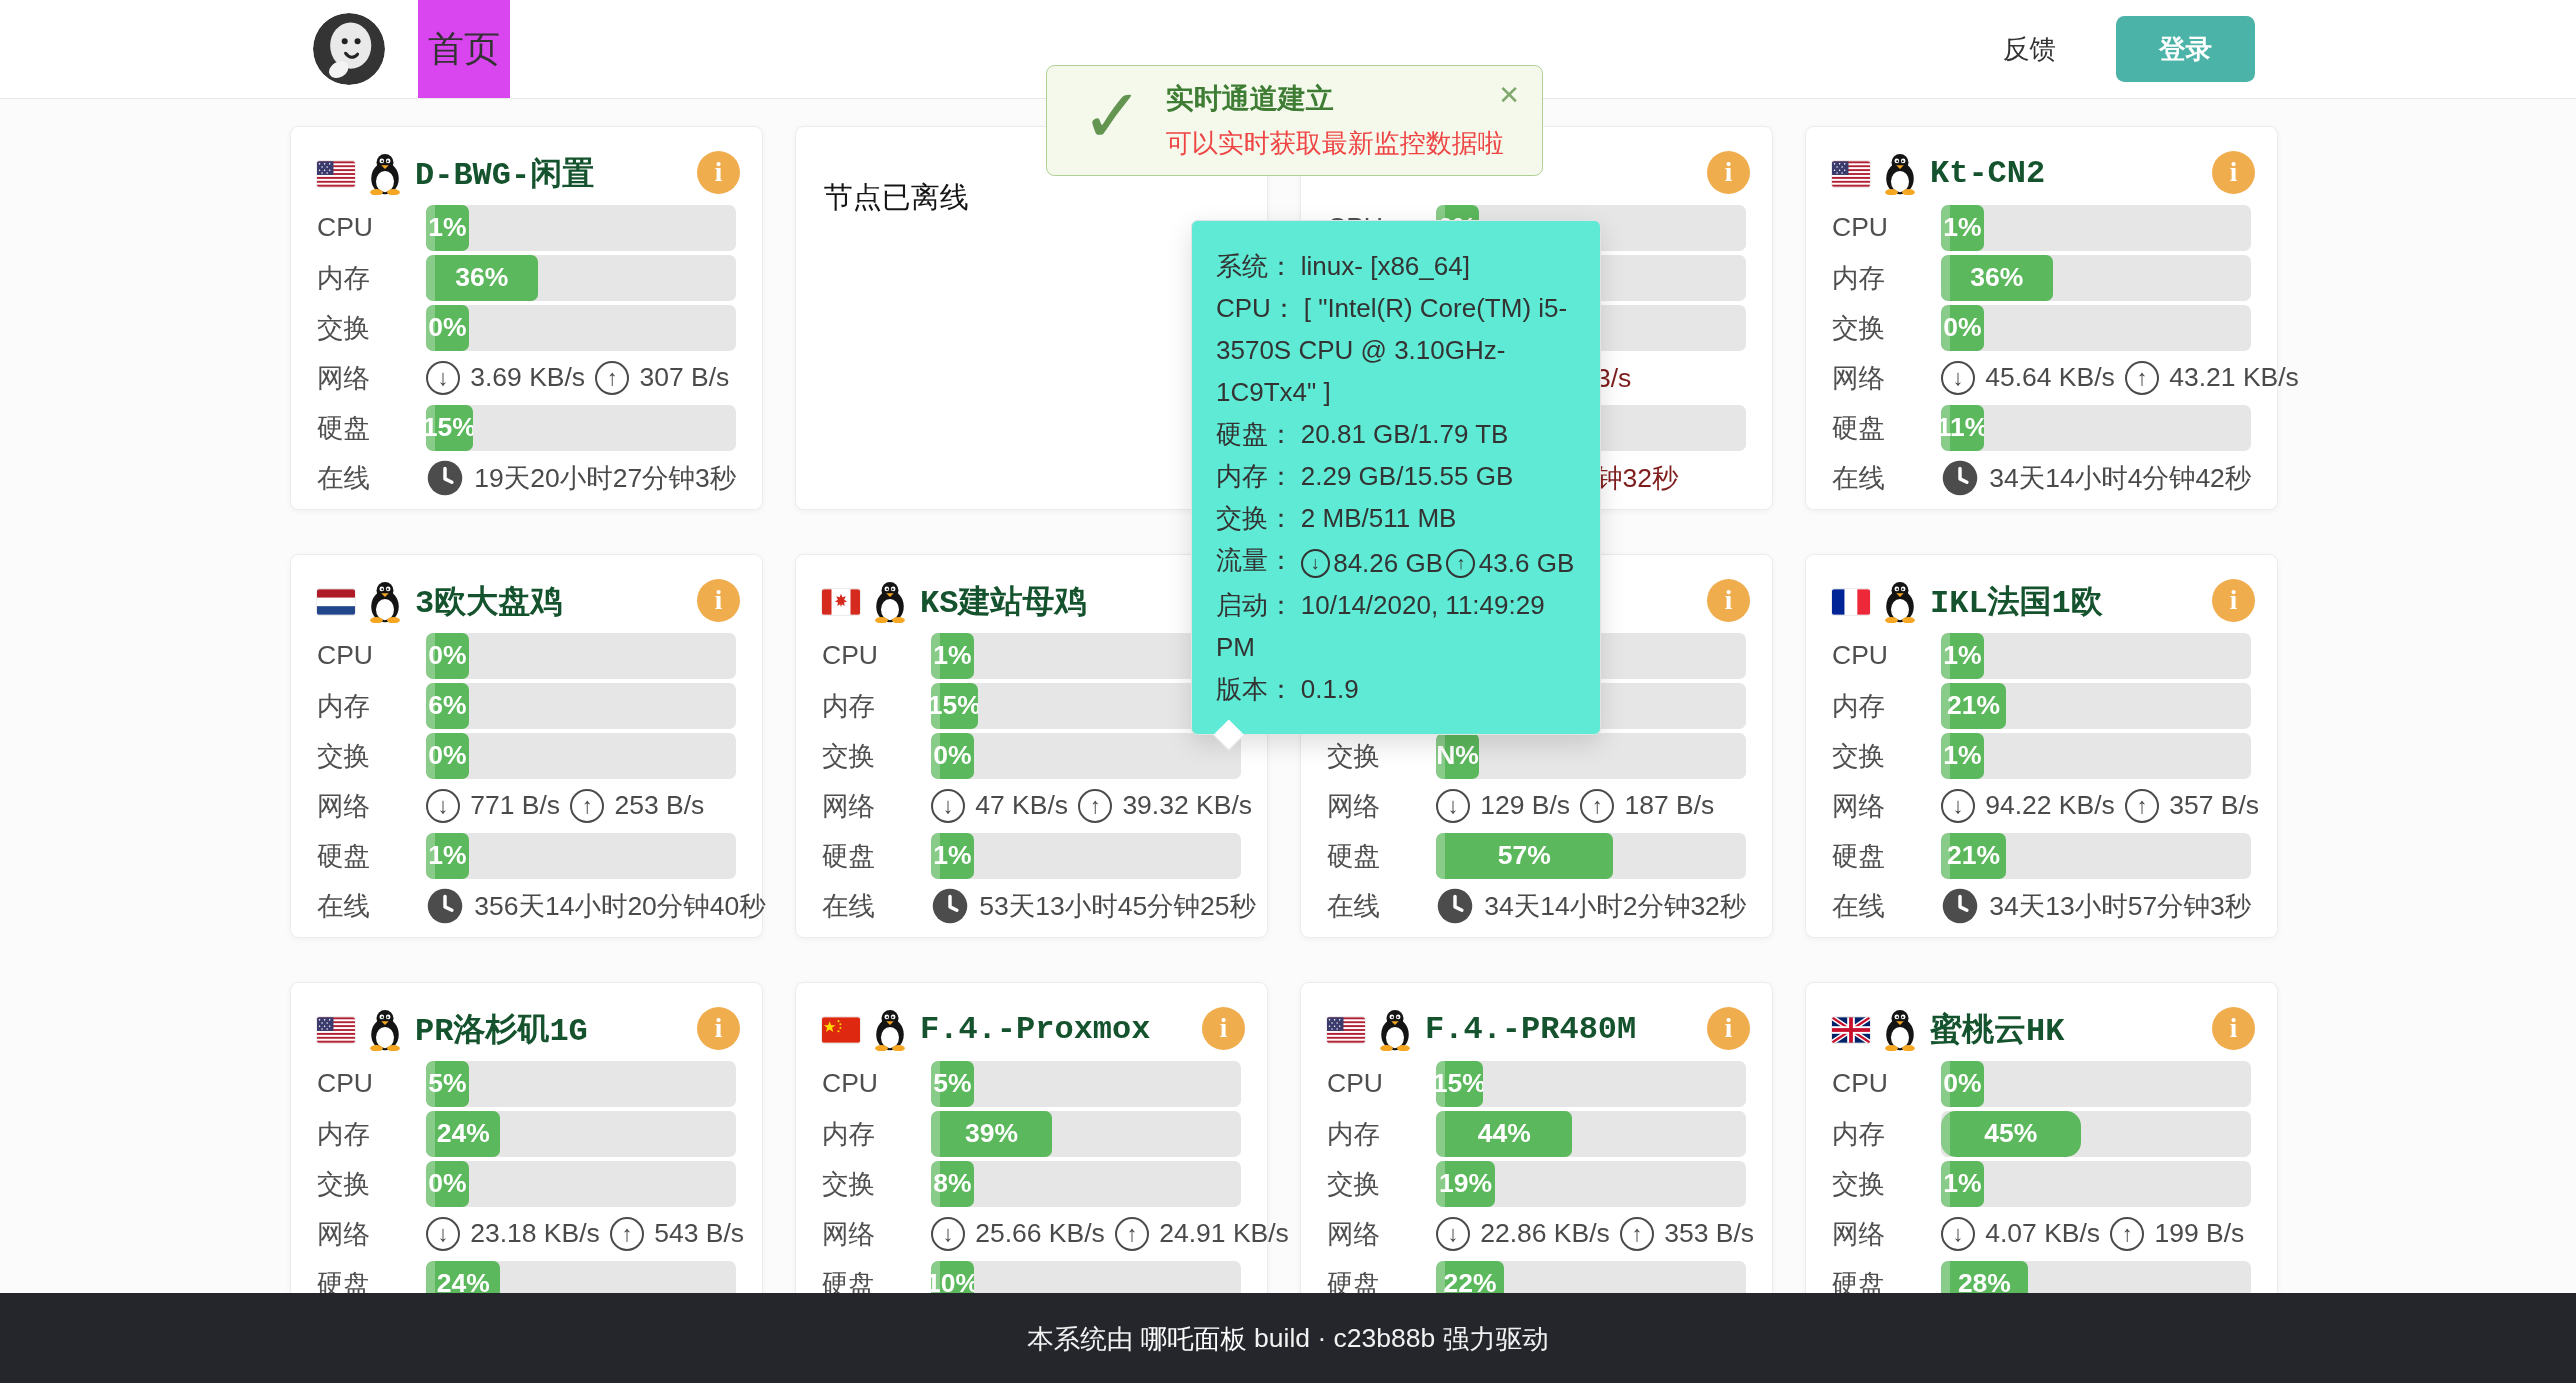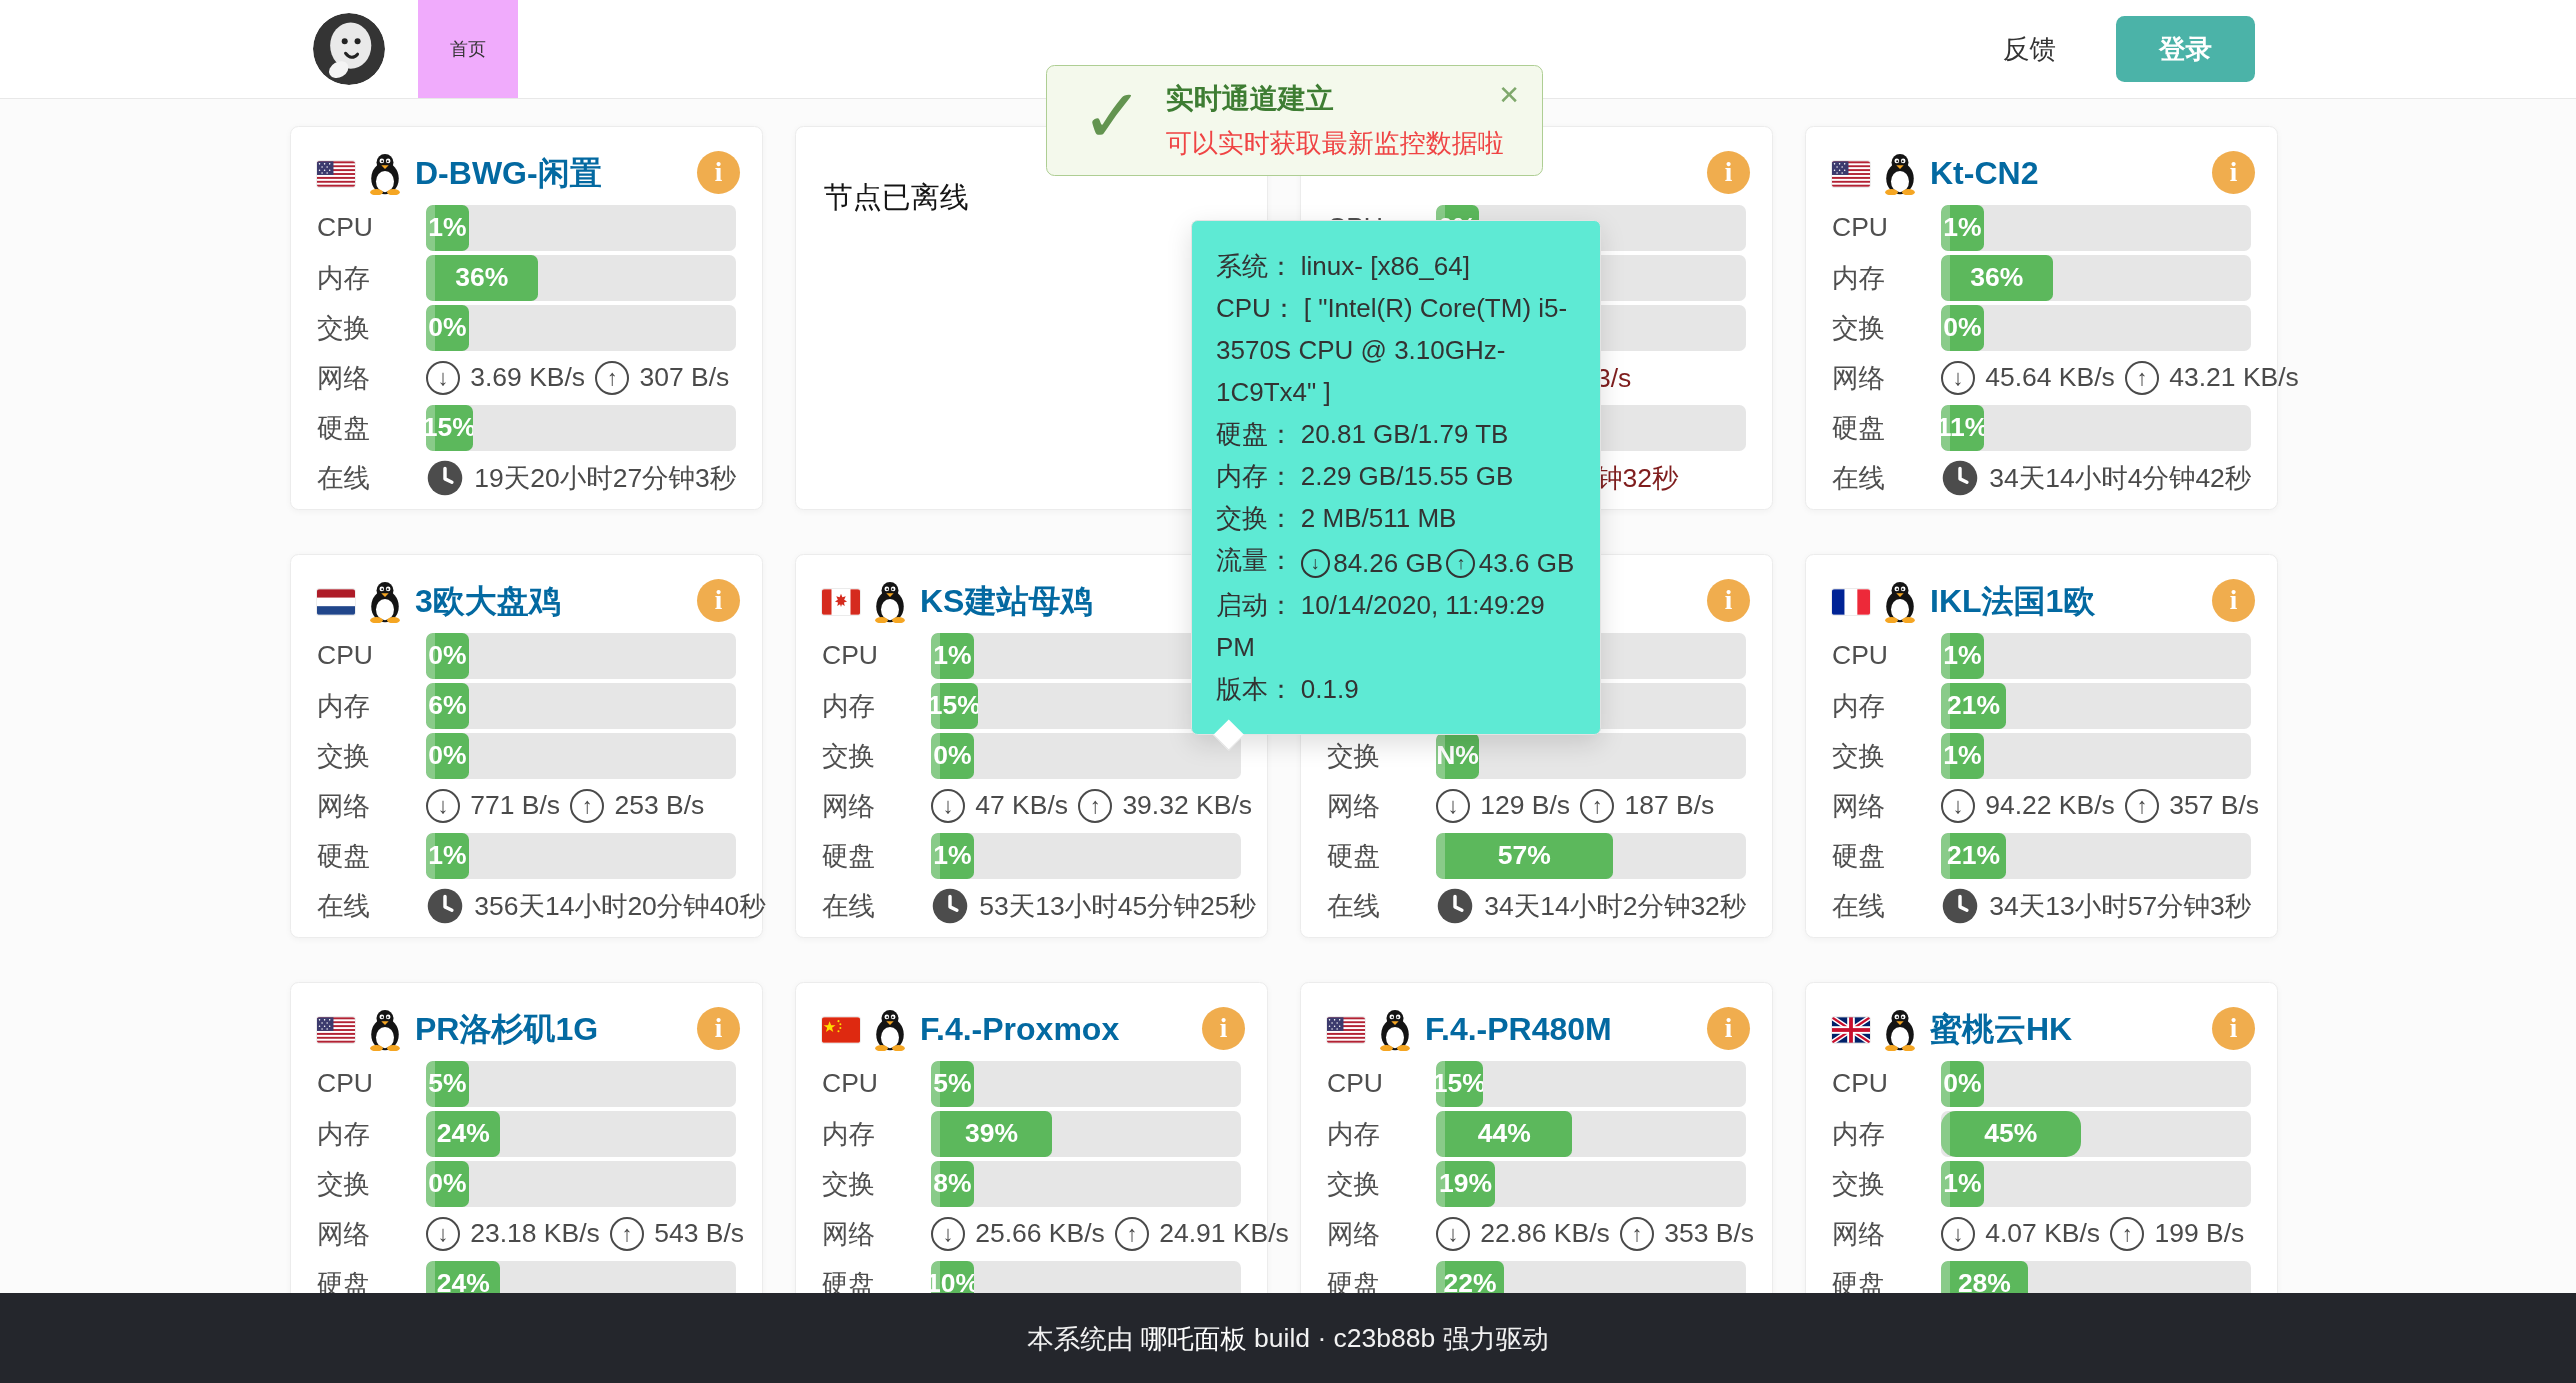--- a/index.html
+++ b/index.html
@@ -2,32 +2,32 @@
 <html style="font-size:13.7px"><head>
 <meta charset="utf-8">
 <style>
   html,body{margin:0;padding:0;}
   body{font-family:"Liberation Sans","DejaVu Sans",sans-serif;}
   .viewport{position:relative;width:2576px;height:1384px;overflow:hidden;background:#fbfbfb;}
 
   
   .header{position:absolute;left:0;top:0;width:100%;height:98px;background:#fff;border-bottom:1.7px solid #e8e8e8;z-index:10;}
   .logo{position:absolute;left:313px;top:13px;width:72px;height:72px;border-radius:50%;overflow:hidden;cursor:pointer;}
-  .tab-home{position:absolute;left:418px;top:0;width:100px;height:98px;background:#f0abfc;display:flex;align-items:center;justify-content:center;font-size:18px;color:#333;cursor:pointer;}
+  .tab-home{position:absolute;left:418px;top:0;width:92px;height:98px;background:#d946ef;display:flex;align-items:center;justify-content:center;font-size:36px;color:#333;cursor:pointer;}
   .feedback{position:absolute;left:2003px;top:0;height:98px;display:flex;align-items:center;font-size:26.5px;color:#333;cursor:pointer;}
   .login-btn{position:absolute;left:2116px;top:16px;width:139px;height:66px;background:#4bb3a8;border:none;border-radius:8.5px;color:#fff;font-size:26.5px;font-weight:bold;display:flex;align-items:center;justify-content:center;cursor:pointer;}
 
   
   .grid{position:absolute;left:290px;top:126px;width:1990px;display:grid;grid-template-columns:repeat(4,473px);column-gap:32px;row-gap:44px;z-index:1;}
   .card{position:relative;box-sizing:border-box;width:473px;height:384px;background:#fff;border:1.7px solid #ececec;border-radius:8.5px;box-shadow:0 1.7px 6.8px rgba(0,0,0,.04);padding:19px 26px 12px 26px;}
   .card-title{display:flex;align-items:center;gap:12px;height:55px;margin-bottom:1.7px;}
   .flag{width:38px;height:26px;border-radius:2.6px;overflow:hidden;flex:0 0 auto;box-shadow:0 0 0 0.9px rgba(0,0,0,.08);}
   .flag svg{display:block;width:38px;height:26px;}
   .tux{width:36px;height:41px;flex:0 0 auto;}
-  .srv-name{font-size:32px;font-weight:bold;color:#0369a1;white-space:nowrap;}
+  .srv-name{font-size:32px;font-weight:bold;color:#14532d;white-space:nowrap;font-family:Liberation Mono, monospace;}
   .info-icon{position:absolute;right:22px;top:24px;width:43px;height:43px;border-radius:50%;background:#f0ad4e;color:#fff;display:flex;align-items:center;justify-content:center;font-family:"Liberation Serif",serif;font-weight:bold;font-size:27px;cursor:pointer;}
   .row{position:relative;display:flex;align-items:center;height:50px;}
   .row-label{width:109px;flex:0 0 auto;font-size:26.5px;color:#4f4f4f;}
   .bar{position:relative;flex:1;height:46px;background:#e6e6e6;border-radius:6.8px;overflow:hidden;}
   .fill{position:absolute;left:0;top:0;bottom:0;background:#5cb85c;border-radius:6.8px;display:flex;align-items:center;justify-content:center;color:#fff;font-weight:bold;font-size:26.5px;overflow:hidden;white-space:nowrap;}
   .fill::before{content:"";position:absolute;left:0;top:0;bottom:0;width:8.5px;background:rgba(255,255,255,.28);}
   .net-text{display:flex;align-items:center;gap:10.2px;font-size:26.5px;color:#4a4a4a;white-space:nowrap;}
   .circ-ic{width:34px;height:34px;border:2.6px solid #4a4a4a;border-radius:50%;display:inline-flex;align-items:center;justify-content:center;font-size:22px;font-weight:bold;color:#4a4a4a;flex:0 0 auto;box-sizing:border-box;}
   .clock-ic{width:38px;height:38px;flex:0 0 auto;}
   .frag{position:absolute;left:269px;top:50%;transform:translateY(-50%);font-size:26.5px;color:#7f1d1d;white-space:nowrap;}

